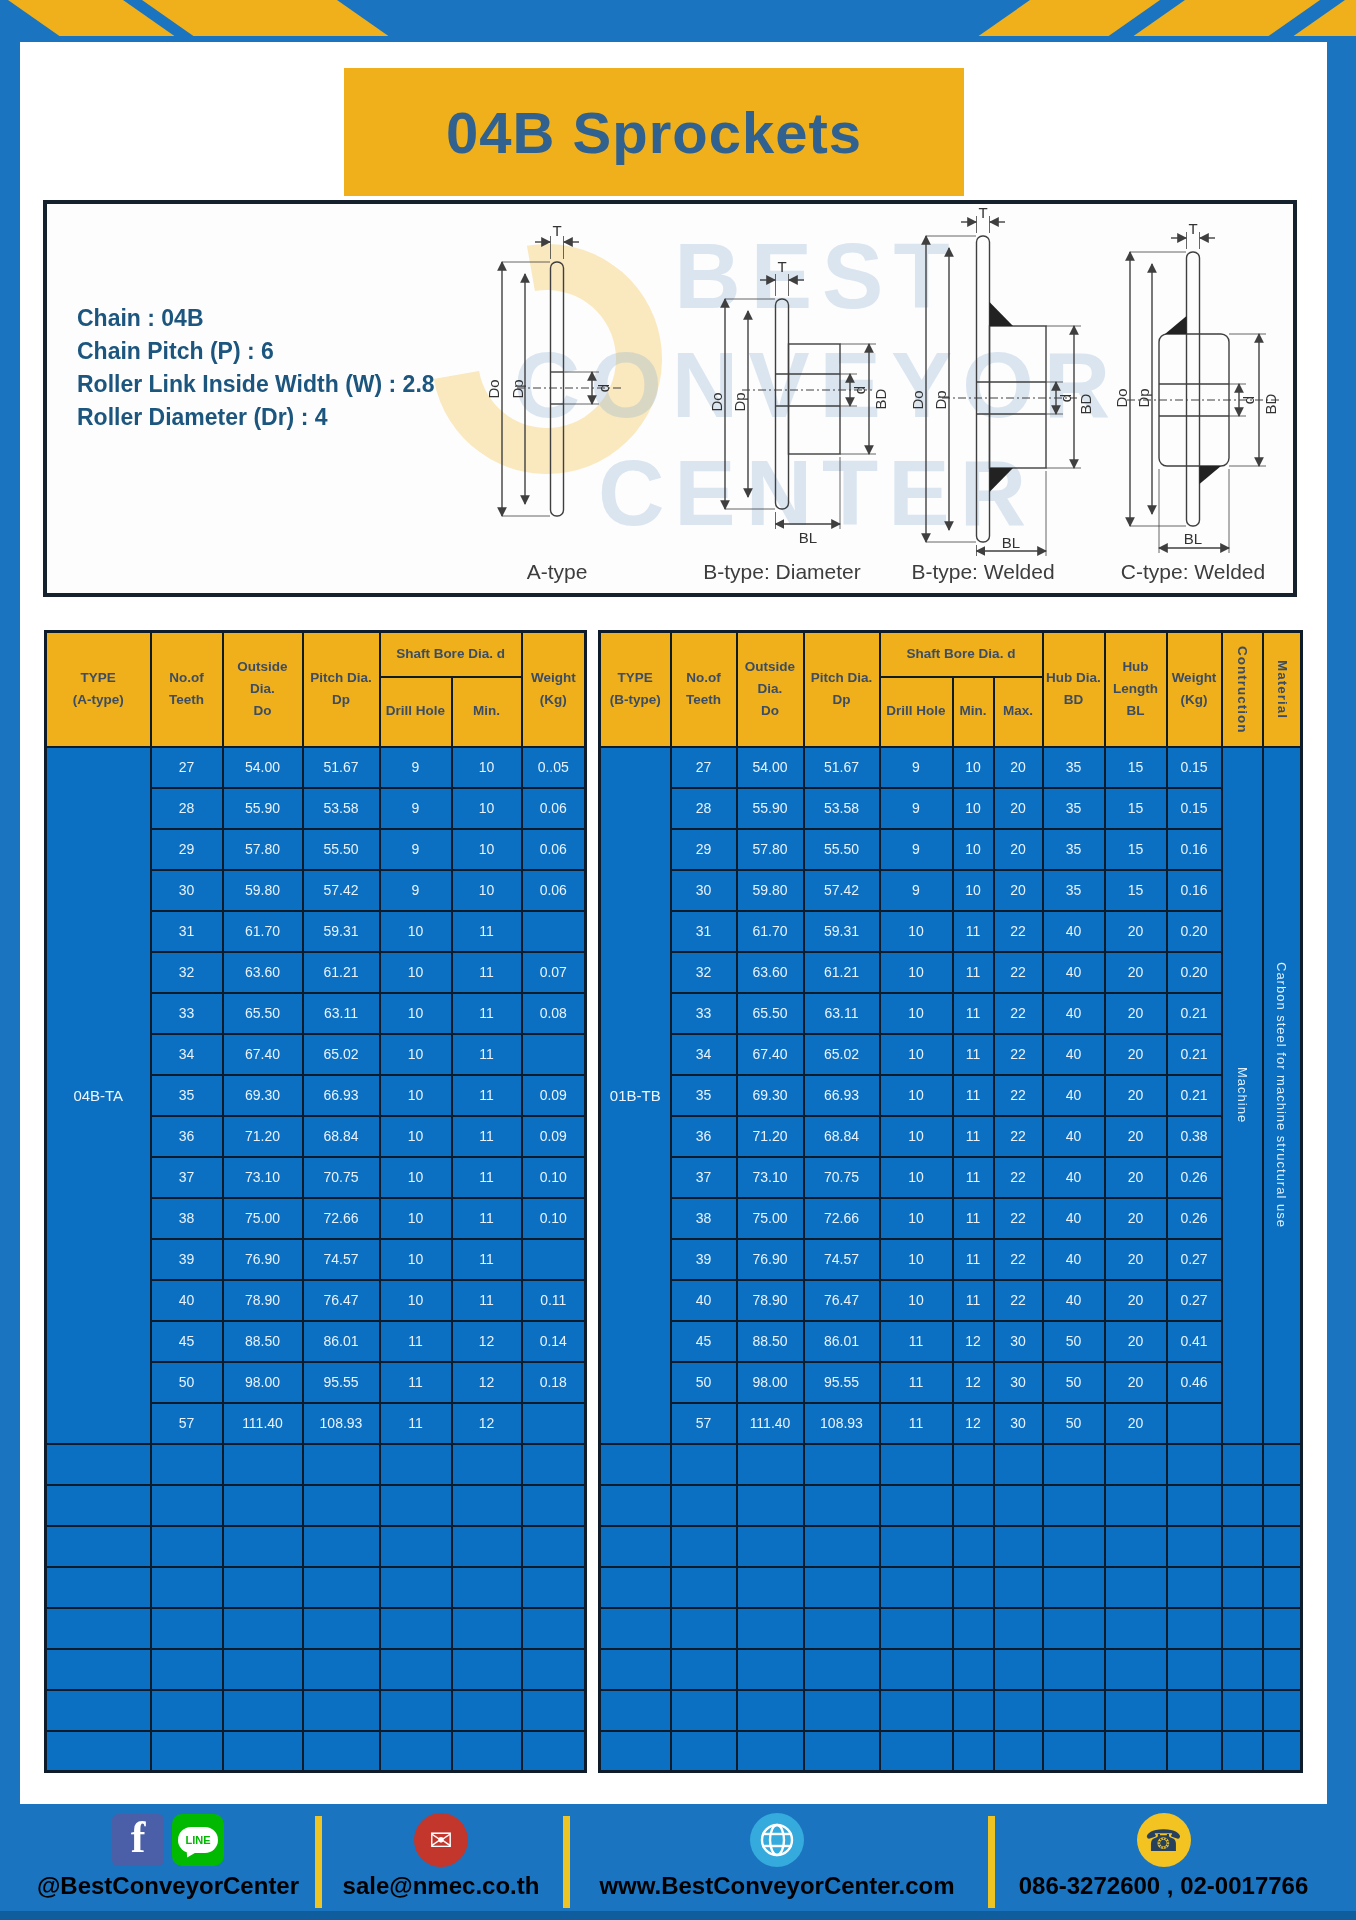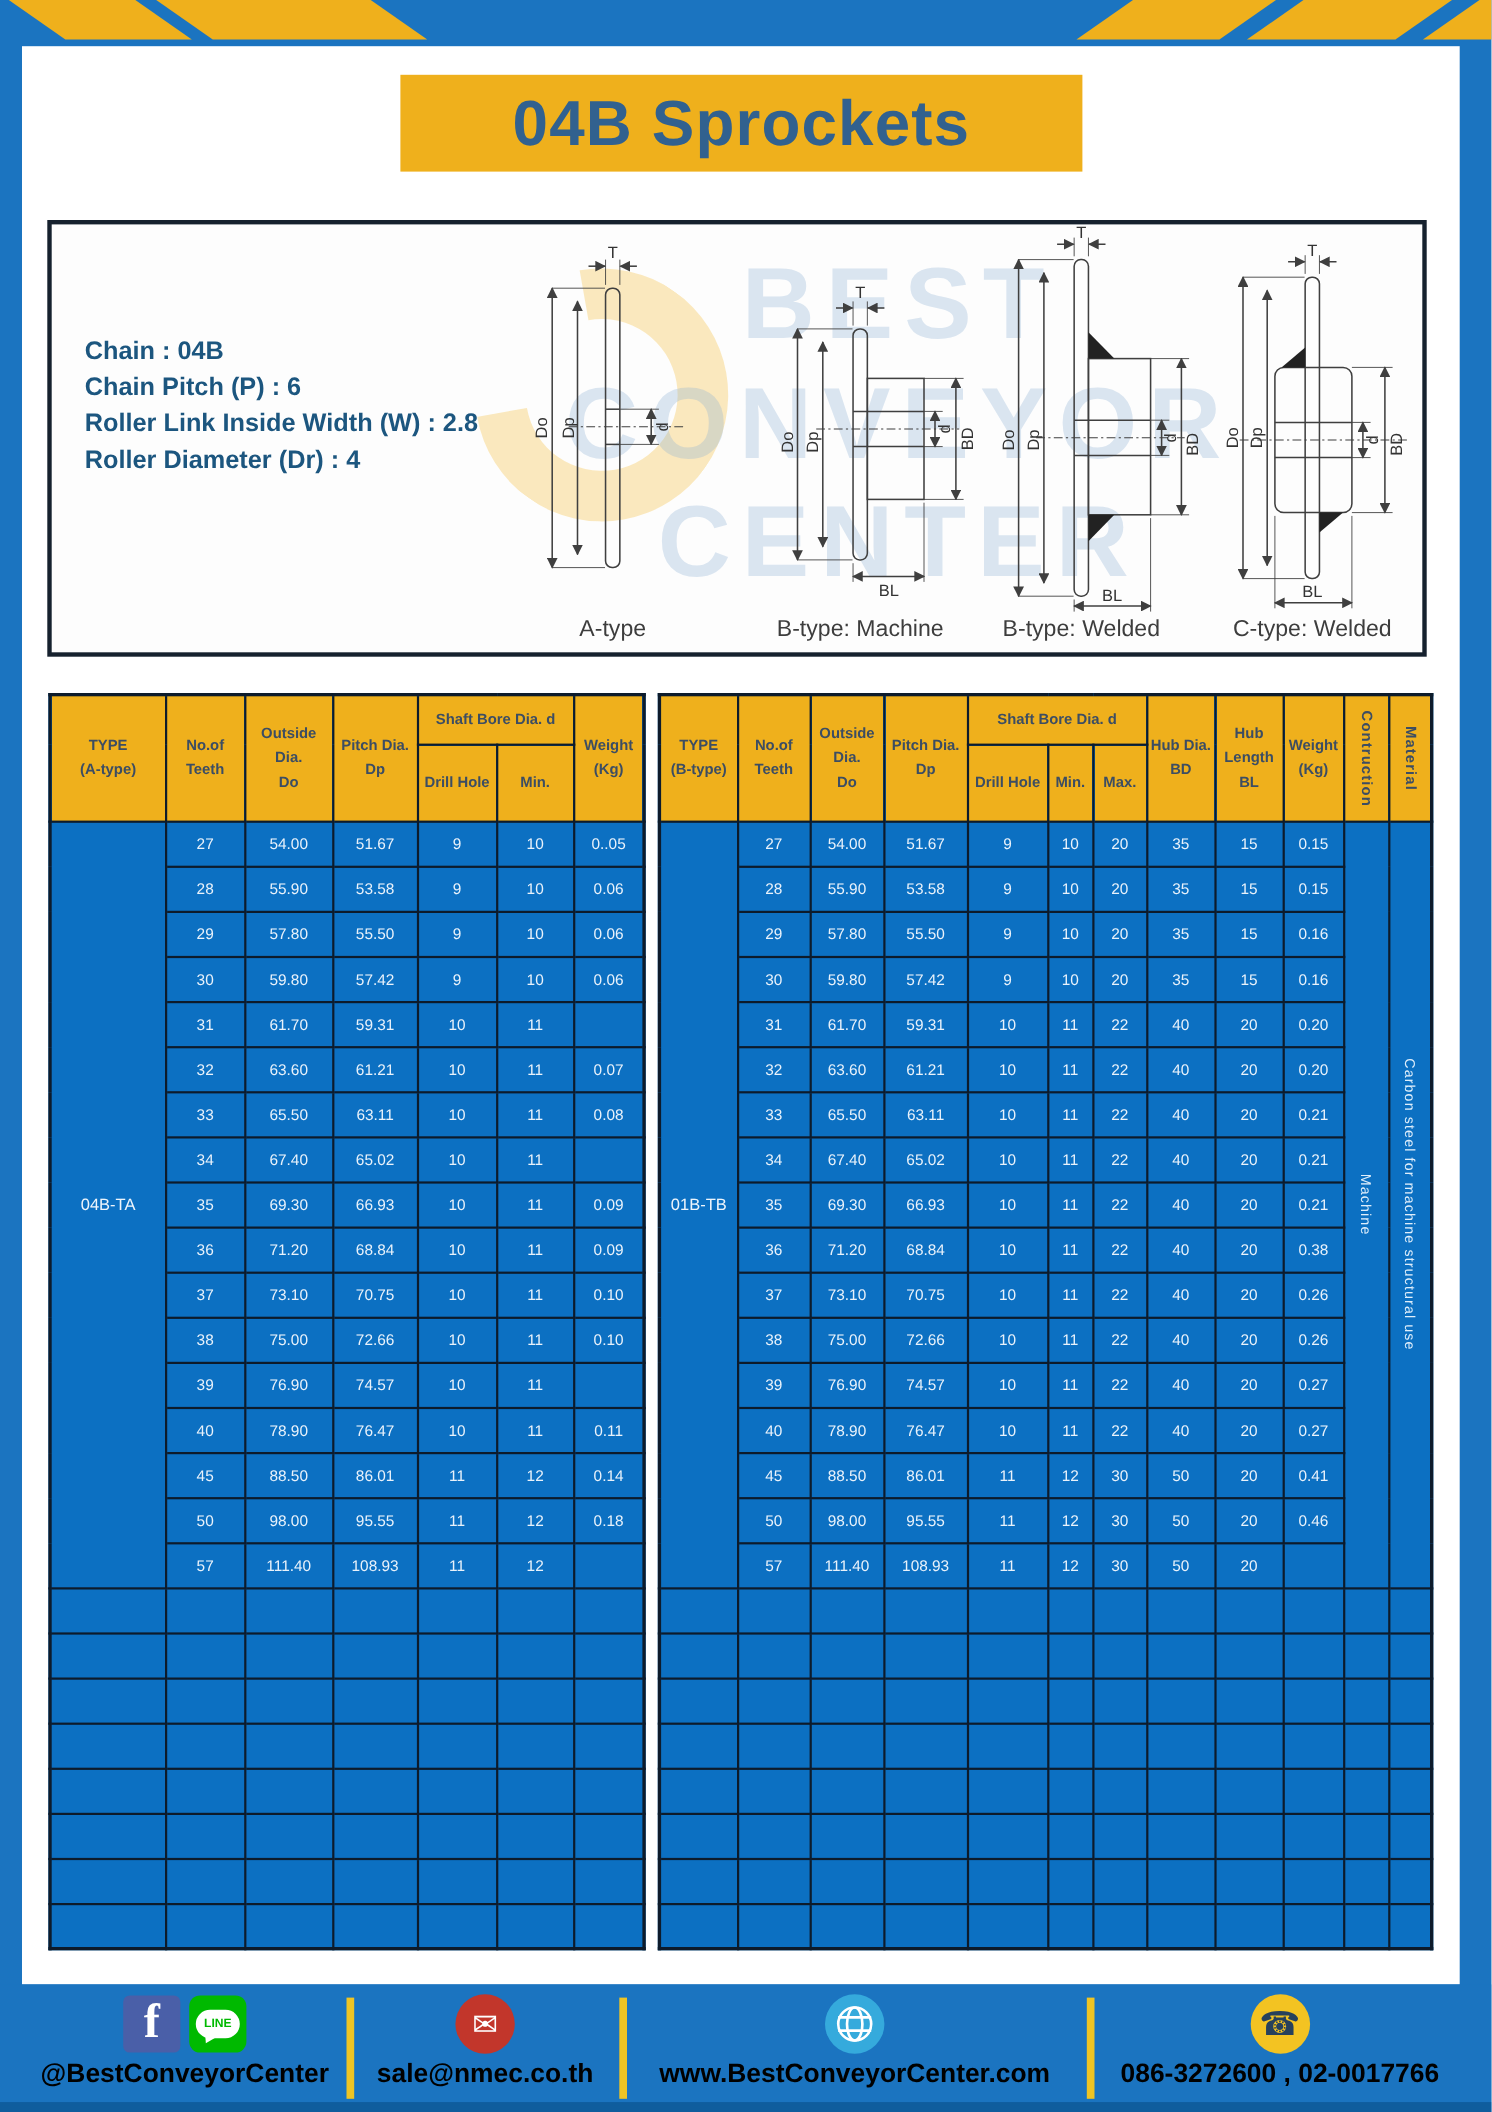--- a/index.html
+++ b/index.html
@@ -9,21 +9,21 @@
 
   
   .content-area { position:absolute; left:20px; top:42px; width:1307px; height:1762px; background:#ffffff; }
 
   
   .stripe { position:absolute; top:0; height:36px; background:#efb01c; }
   .stripe.lean-r { transform:skewX(55deg); transform-origin:top left; }
   .stripe.lean-l { transform:skewX(-55deg); transform-origin:top left; }
 
   
-  .title-banner { position:absolute; left:364px; top:68px; width:620px; height:88px; background:#efb01c;
+  .title-banner { position:absolute; left:344px; top:68px; width:620px; height:128px; background:#efb01c;
                   display:flex; align-items:center; justify-content:center; }
   .title-banner h1 { font-size:58px; font-weight:bold; color:#31618f; letter-spacing:1px; }
 
   
   .spec-box { position:absolute; left:43px; top:200px; width:1254px; height:397px; background:#fdfdfd;
               border:4px solid #16212e; }
   .watermark { position:absolute; left:0; top:0; width:100%; height:100%; overflow:hidden; z-index:1; }
   .wm-swirl { position:absolute; left:385px; top:40px; width:230px; height:230px; border-radius:50%;
               border:46px solid rgba(243,187,48,0.30); border-left-color:transparent; transform:rotate(35deg); }
   .wm-text { position:absolute; left:430px; top:18px; width:680px; text-align:center;
@@ -225,21 +225,21 @@
     <span class="dim-label" style="left:964px; top:338px;">BL</span>
 
     <span class="dim-label" style="left:1146px; top:24px;">T</span>
     <span class="dim-label rot" style="left:1074px; top:194px;">Do</span>
     <span class="dim-label rot" style="left:1096px; top:194px;">Dp</span>
     <span class="dim-label rot" style="left:1201px; top:196px;">d</span>
     <span class="dim-label rot" style="left:1223px; top:200px;">BD</span>
     <span class="dim-label" style="left:1146px; top:334px;">BL</span>
 
     <span class="caption" style="left:510px;">A-type</span>
-    <span class="caption" style="left:735px;">B-type: Machine</span>
+    <span class="caption" style="left:735px;">B-type: Diameter</span>
     <span class="caption" style="left:936px;">B-type: Welded</span>
     <span class="caption" style="left:1146px;">C-type: Welded</span>
   </div>
 
   <table class="data-table" id="tableA">
     <colgroup>
       <col style="width:105px">
         <col style="width:72px">
         <col style="width:80px">
         <col style="width:77px">

